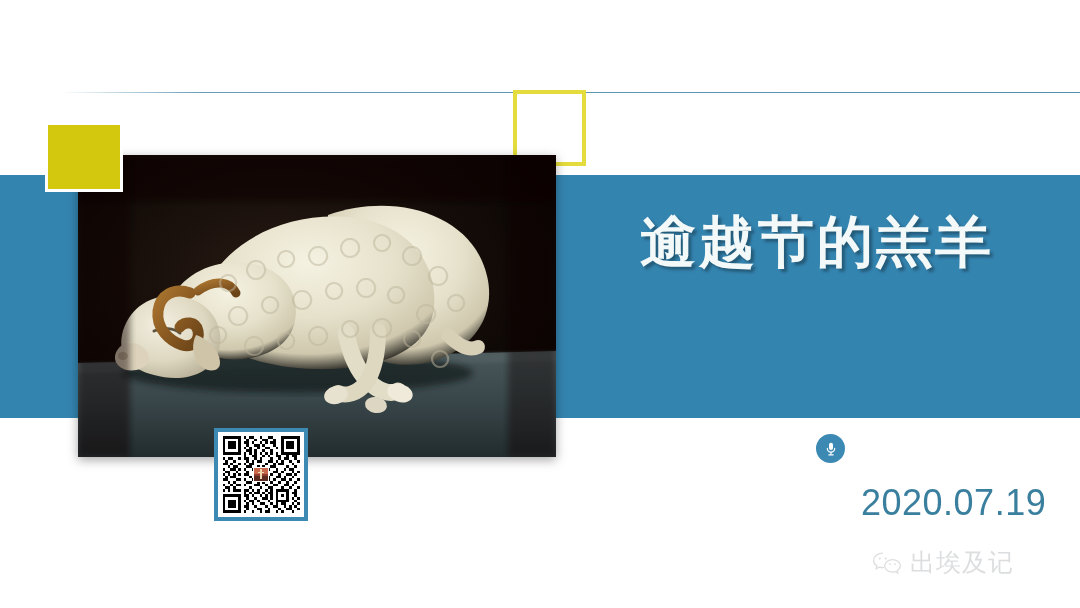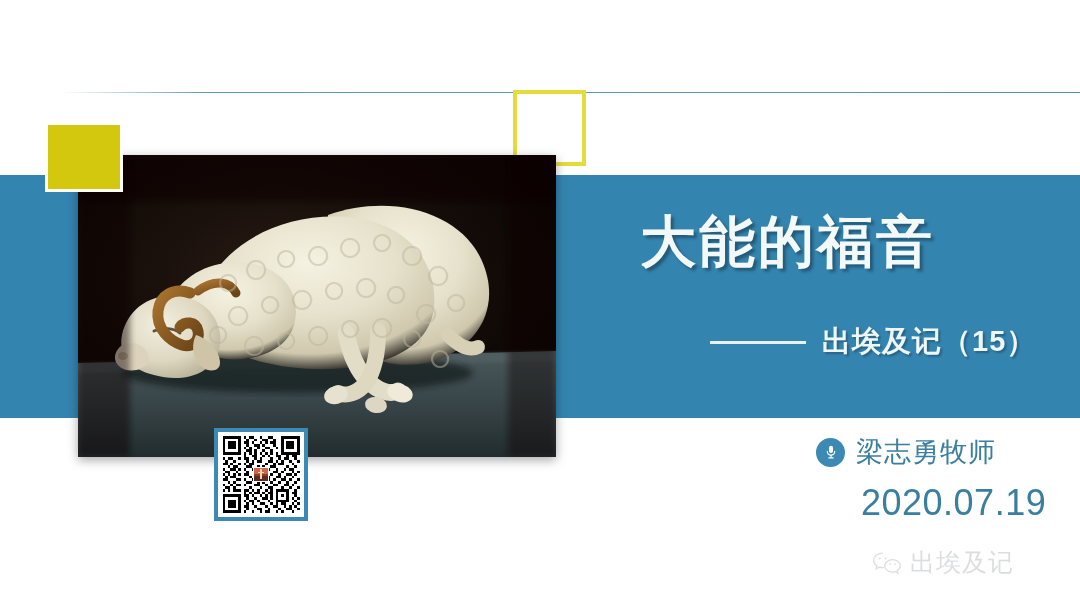--- a/index.html
+++ b/index.html
@@ -567,37 +567,32 @@
 
       <rect x="11.5" y="11.5" width="6" height="6" fill="#ffffff"></rect>
       <rect x="12" y="12" width="5" height="5" fill="#8f3b2e"></rect>
       <rect x="12" y="12" width="5" height="2.2" fill="#c8674a"></rect>
       <rect x="12" y="15" width="5" height="2" fill="#5d2a22"></rect>
       <rect x="14.2" y="12.6" width="0.5" height="3.6" fill="#f0d9b0"></rect>
       <rect x="13.4" y="13.4" width="2.1" height="0.5" fill="#f0d9b0"></rect>
     </svg>
   </div>
 
-  <div class="title">大能的福音</div>
-
-  <div class="subtitle-row">
-    <span class="sub-dash"></span>
-    <span class="subtitle-text">出埃及记（15）</span>
-  </div>
+  <div class="title">逾越节的羔羊</div>
+
 
   <div class="speaker-row">
     <span class="mic-badge">
       <svg width="16" height="16" viewBox="0 0 24 24" fill="#ffffff">
         <rect x="9" y="2.5" width="6" height="11" rx="3"></rect>
         <path d="M6.5 11.2 a5.5 5.5 0 0 0 11 0" stroke="#ffffff" stroke-width="1.8" fill="none" stroke-linecap="round"></path>
         <rect x="11.1" y="16.4" width="1.8" height="4" rx="0.6"></rect>
         <rect x="8" y="20" width="8" height="1.7" rx="0.8"></rect>
       </svg>
     </span>
-    <span class="speaker-name">梁志勇牧师</span>
   </div>
 
   <div class="date-text">2020.07.19</div>
 
   <div class="watermark">
     <span>
       <svg width="30" height="24" viewBox="0 0 32 26" fill="none" stroke="#8e9296" stroke-width="1.4">
         <path d="M11.5 2.2 C5.8 2.2 1.5 5.9 1.5 10.2 c0 2.4 1.4 4.6 3.6 6.1 L4.3 19.2 l3.3 -1.7 c1.2 .35 2.5 .55 3.9 .55 .4 0 .8 -.02 1.2 -.06"></path>
         <path d="M30.5 16.1 c0 -3.7 -3.8 -6.7 -8.5 -6.7 c-4.7 0 -8.5 3 -8.5 6.7 c0 3.7 3.8 6.7 8.5 6.7 c1 0 2 -.14 2.9 -.4 l2.8 1.45 l-.7 -2.4 c1.95 -1.25 3.5 -3.1 3.5 -5.35 Z"></path>
         <circle cx="8.2" cy="8.2" r="1.1" fill="#8e9296" stroke="none"></circle>

